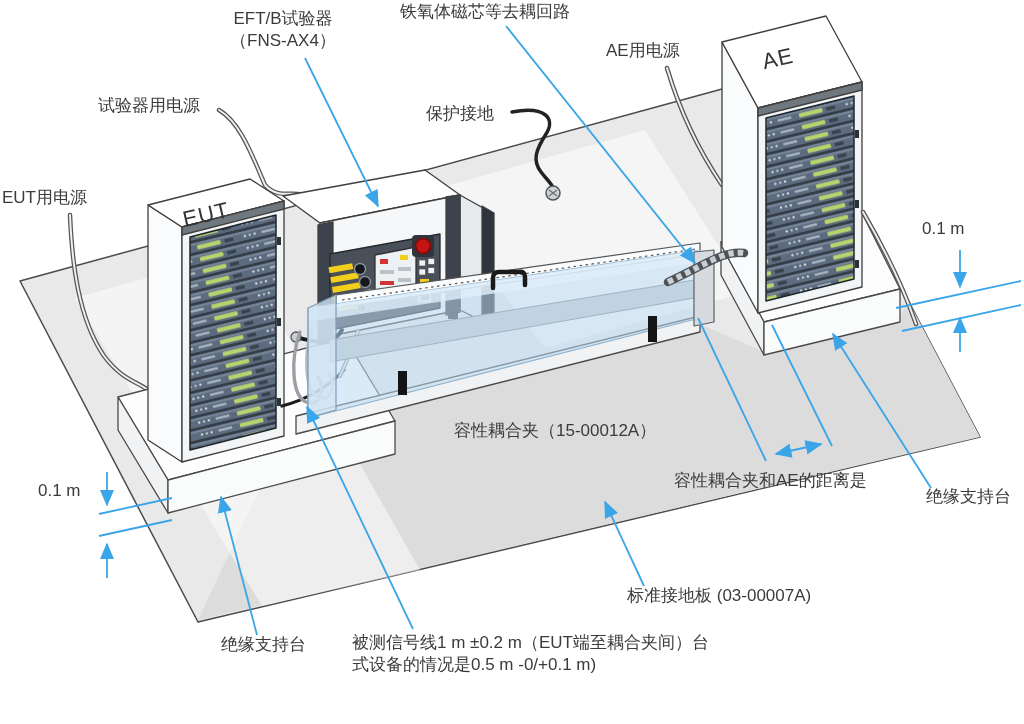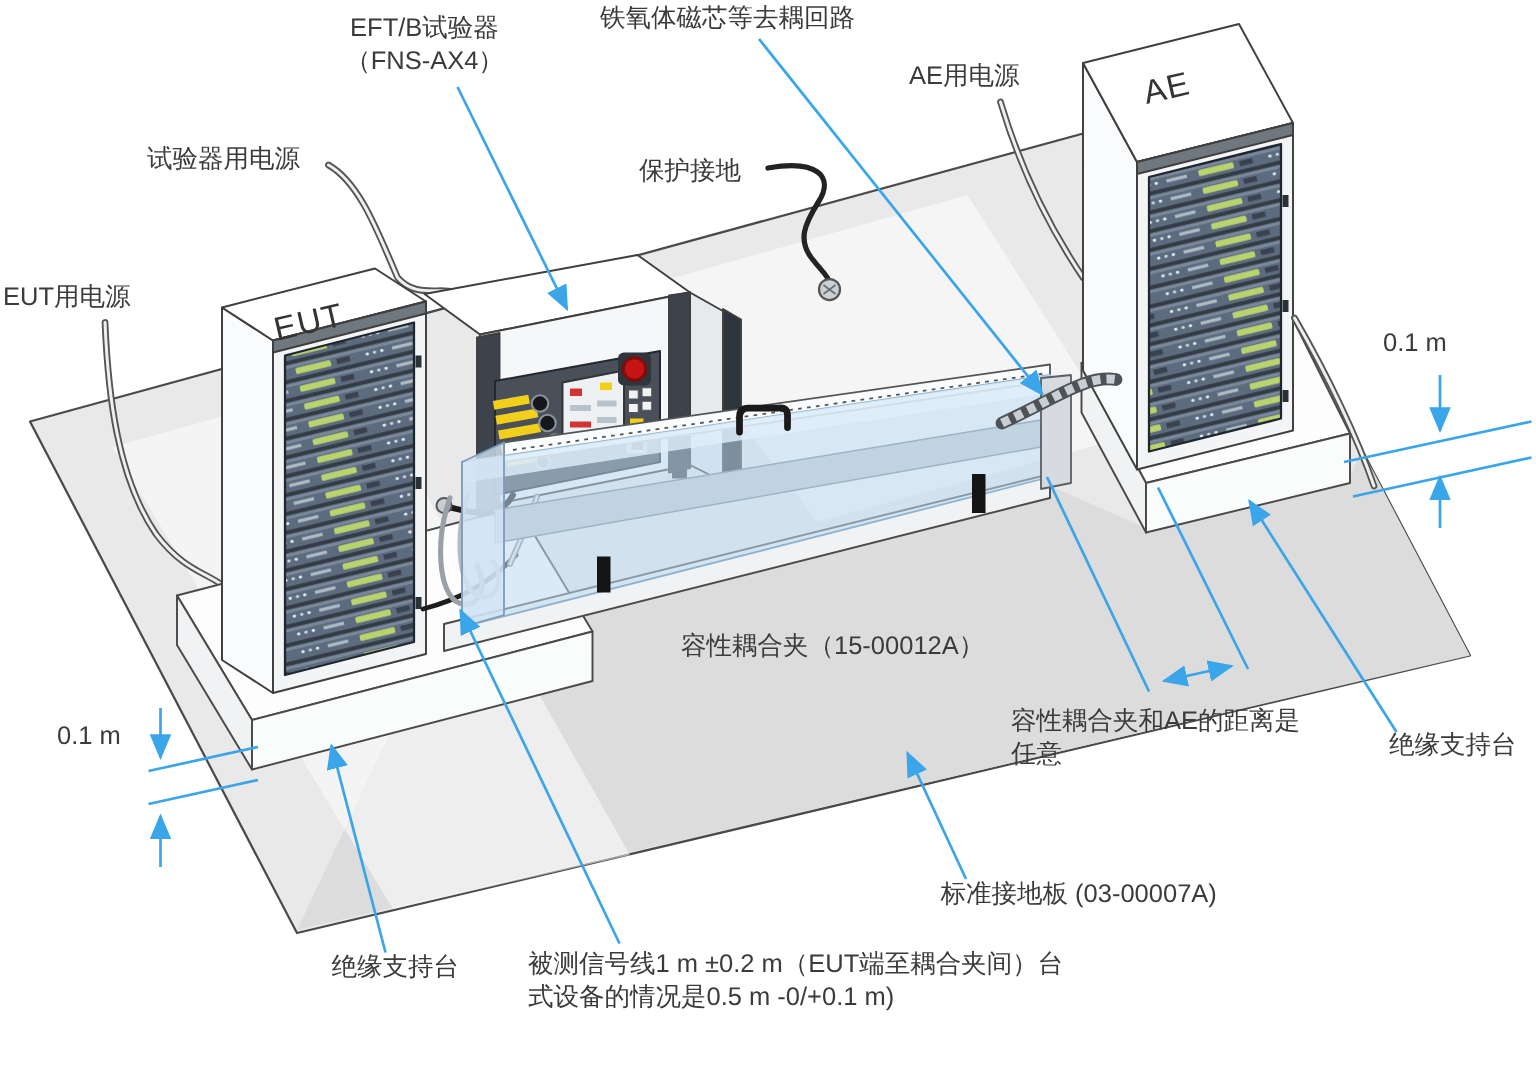--- a/index.html
+++ b/index.html
@@ -203,21 +203,20 @@
 <div class="label" style="left:606px;top:40px;">AE用电源</div>
 <div class="rack-title" style="left:748px;top:46px;">AE</div>
 <div class="label" style="left:98px;top:95px;">试验器用电源</div>
 <div class="label" style="left:426px;top:103px;">保护接地</div>
 <div class="label" style="left:2px;top:187px;">EUT用电源</div>
 <div class="rack-title" style="left:176px;top:202px;">EUT</div>
 <div class="label" style="left:922px;top:218px;">0.1 m</div>
 <div class="label" style="left:454px;top:384px;margin-top:36px;">容性耦合夹（15-00012A）</div>
 <div class="label" style="left:674px;top:470px;">
   <div>容性耦合夹和AE的距离是</div>
-  <div>任意</div>
 </div>
 <div class="label" style="left:926px;top:486px;">绝缘支持台</div>
 <div class="label" style="left:627px;top:585px;">标准接地板 (03-00007A)</div>
 <div class="label" style="left:38px;top:480px;">0.1 m</div>
 <div class="label" style="left:221px;top:634px;">绝缘支持台</div>
 <div class="label" style="left:352px;top:632px;">
   <div>被测信号线1 m ±0.2 m（EUT端至耦合夹间）台</div>
   <div>式设备的情况是0.5 m -0/+0.1 m)</div>
 </div>
 

